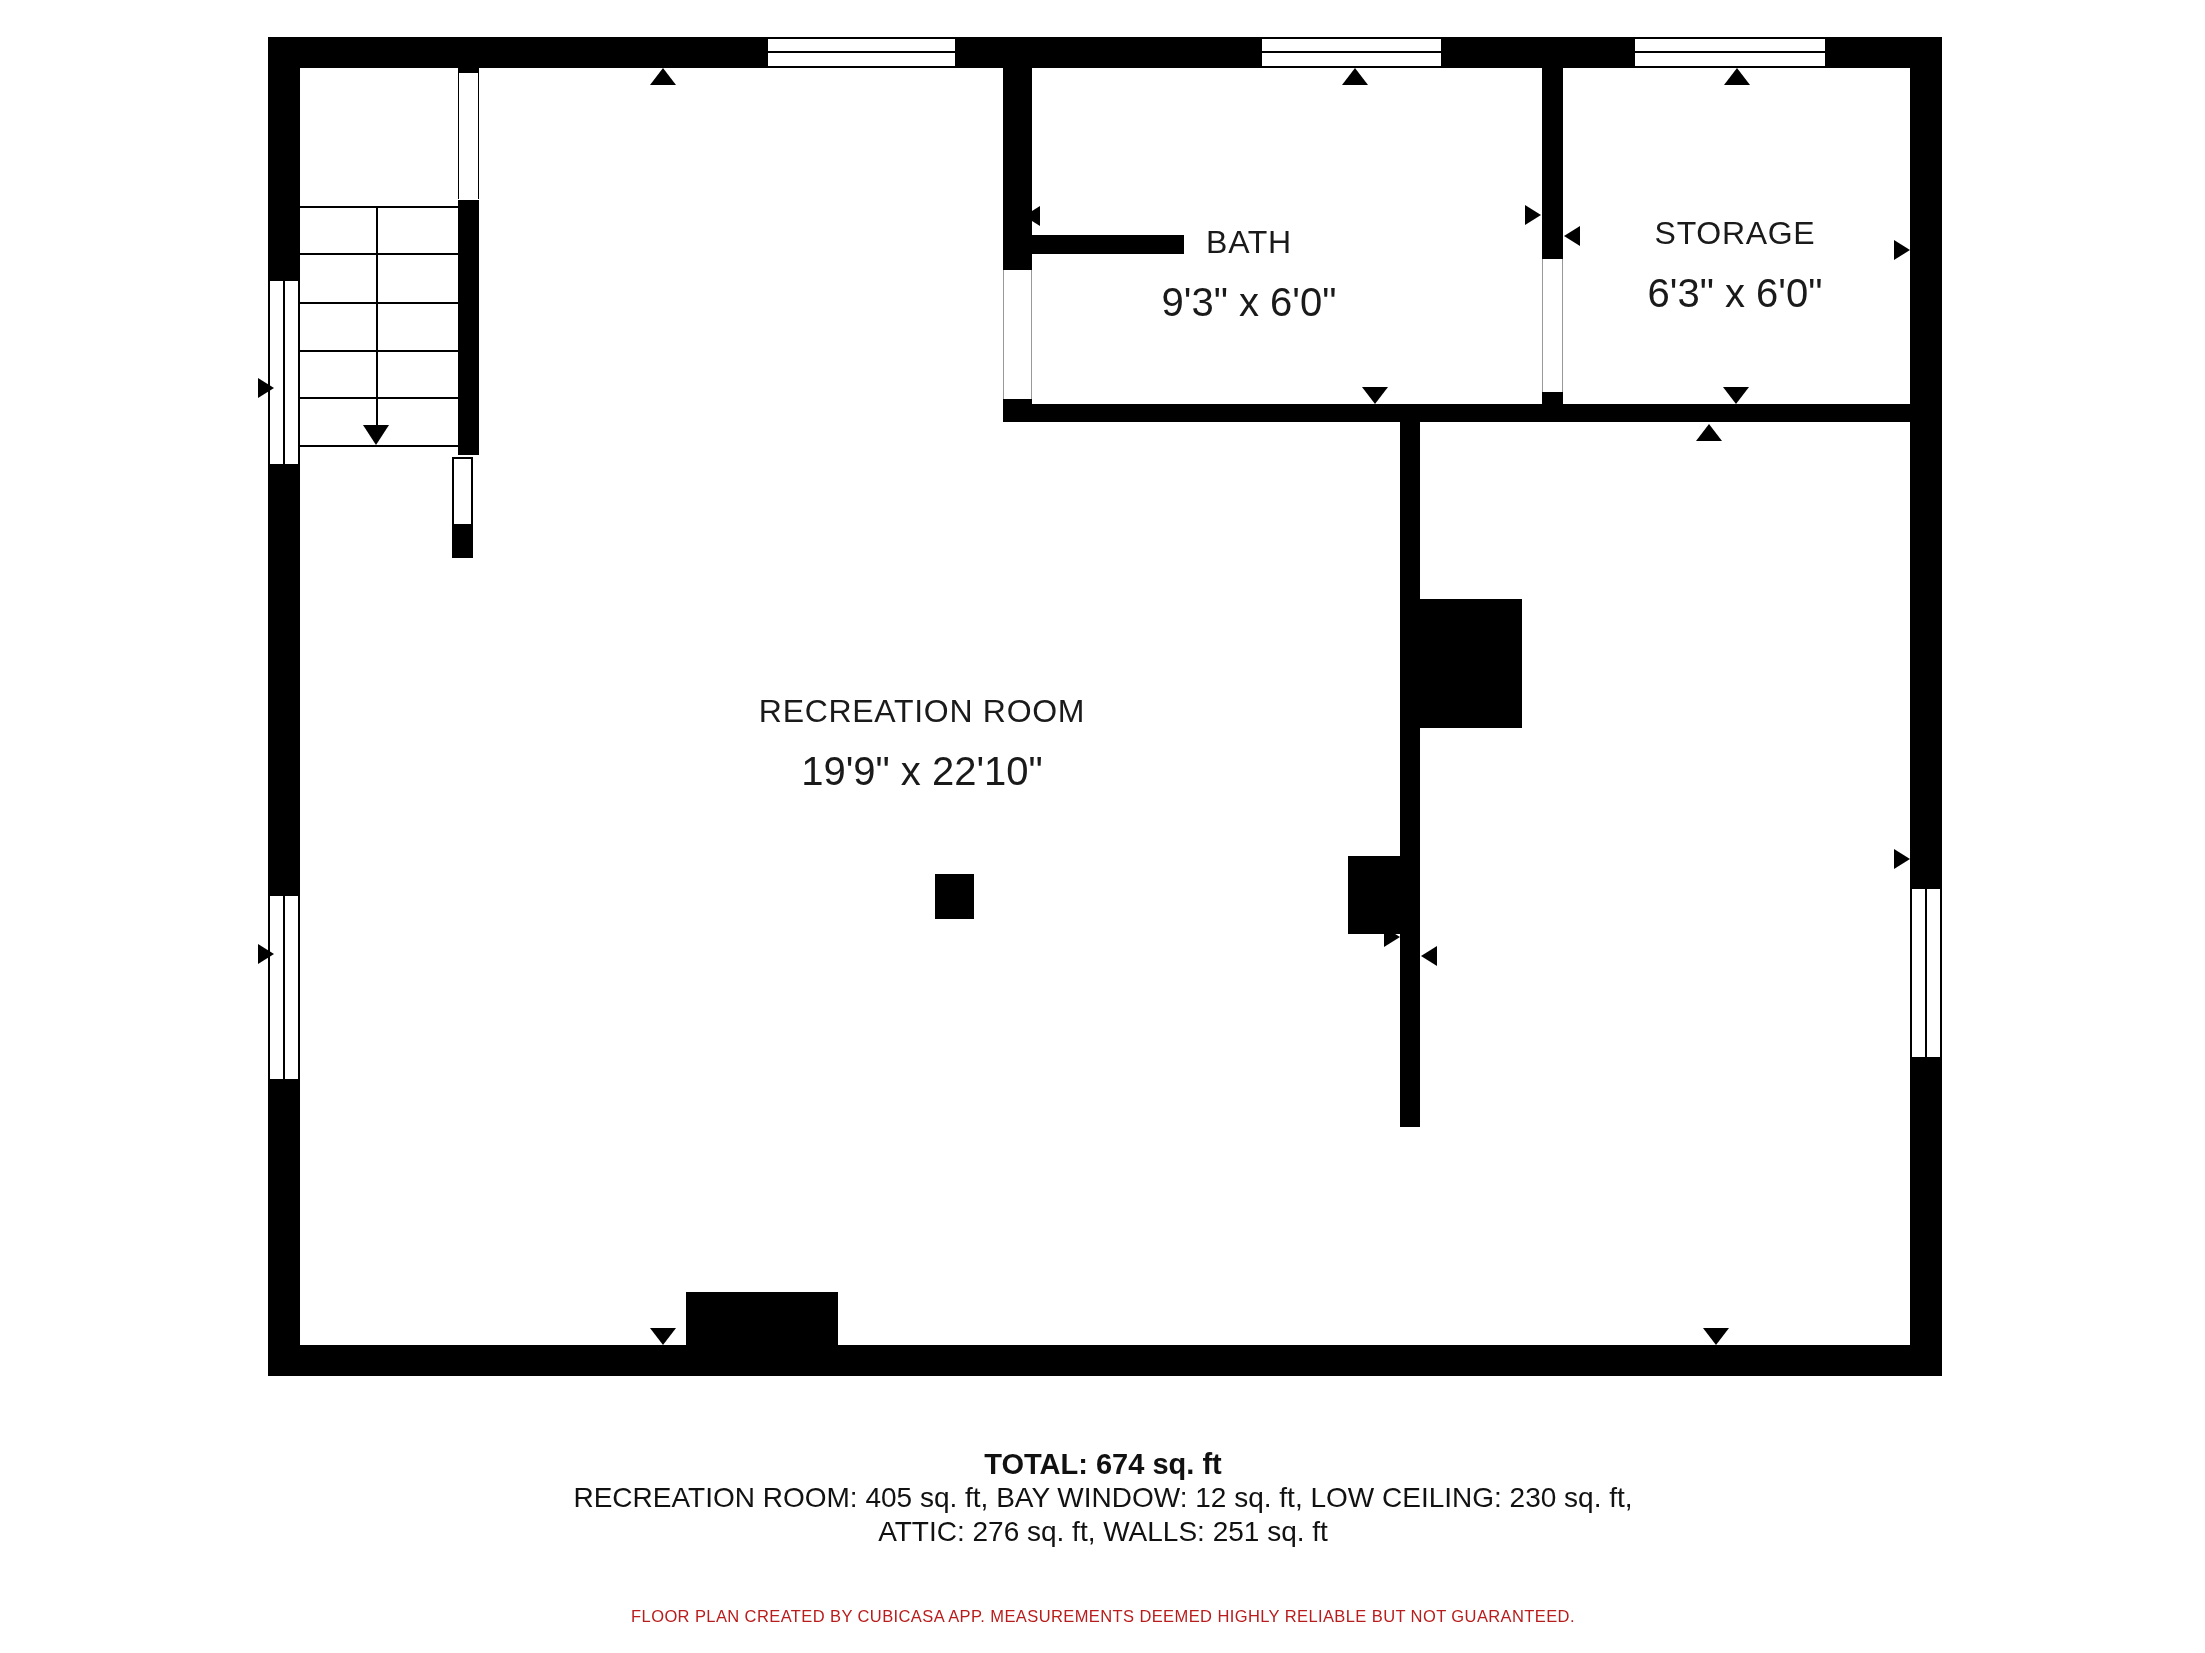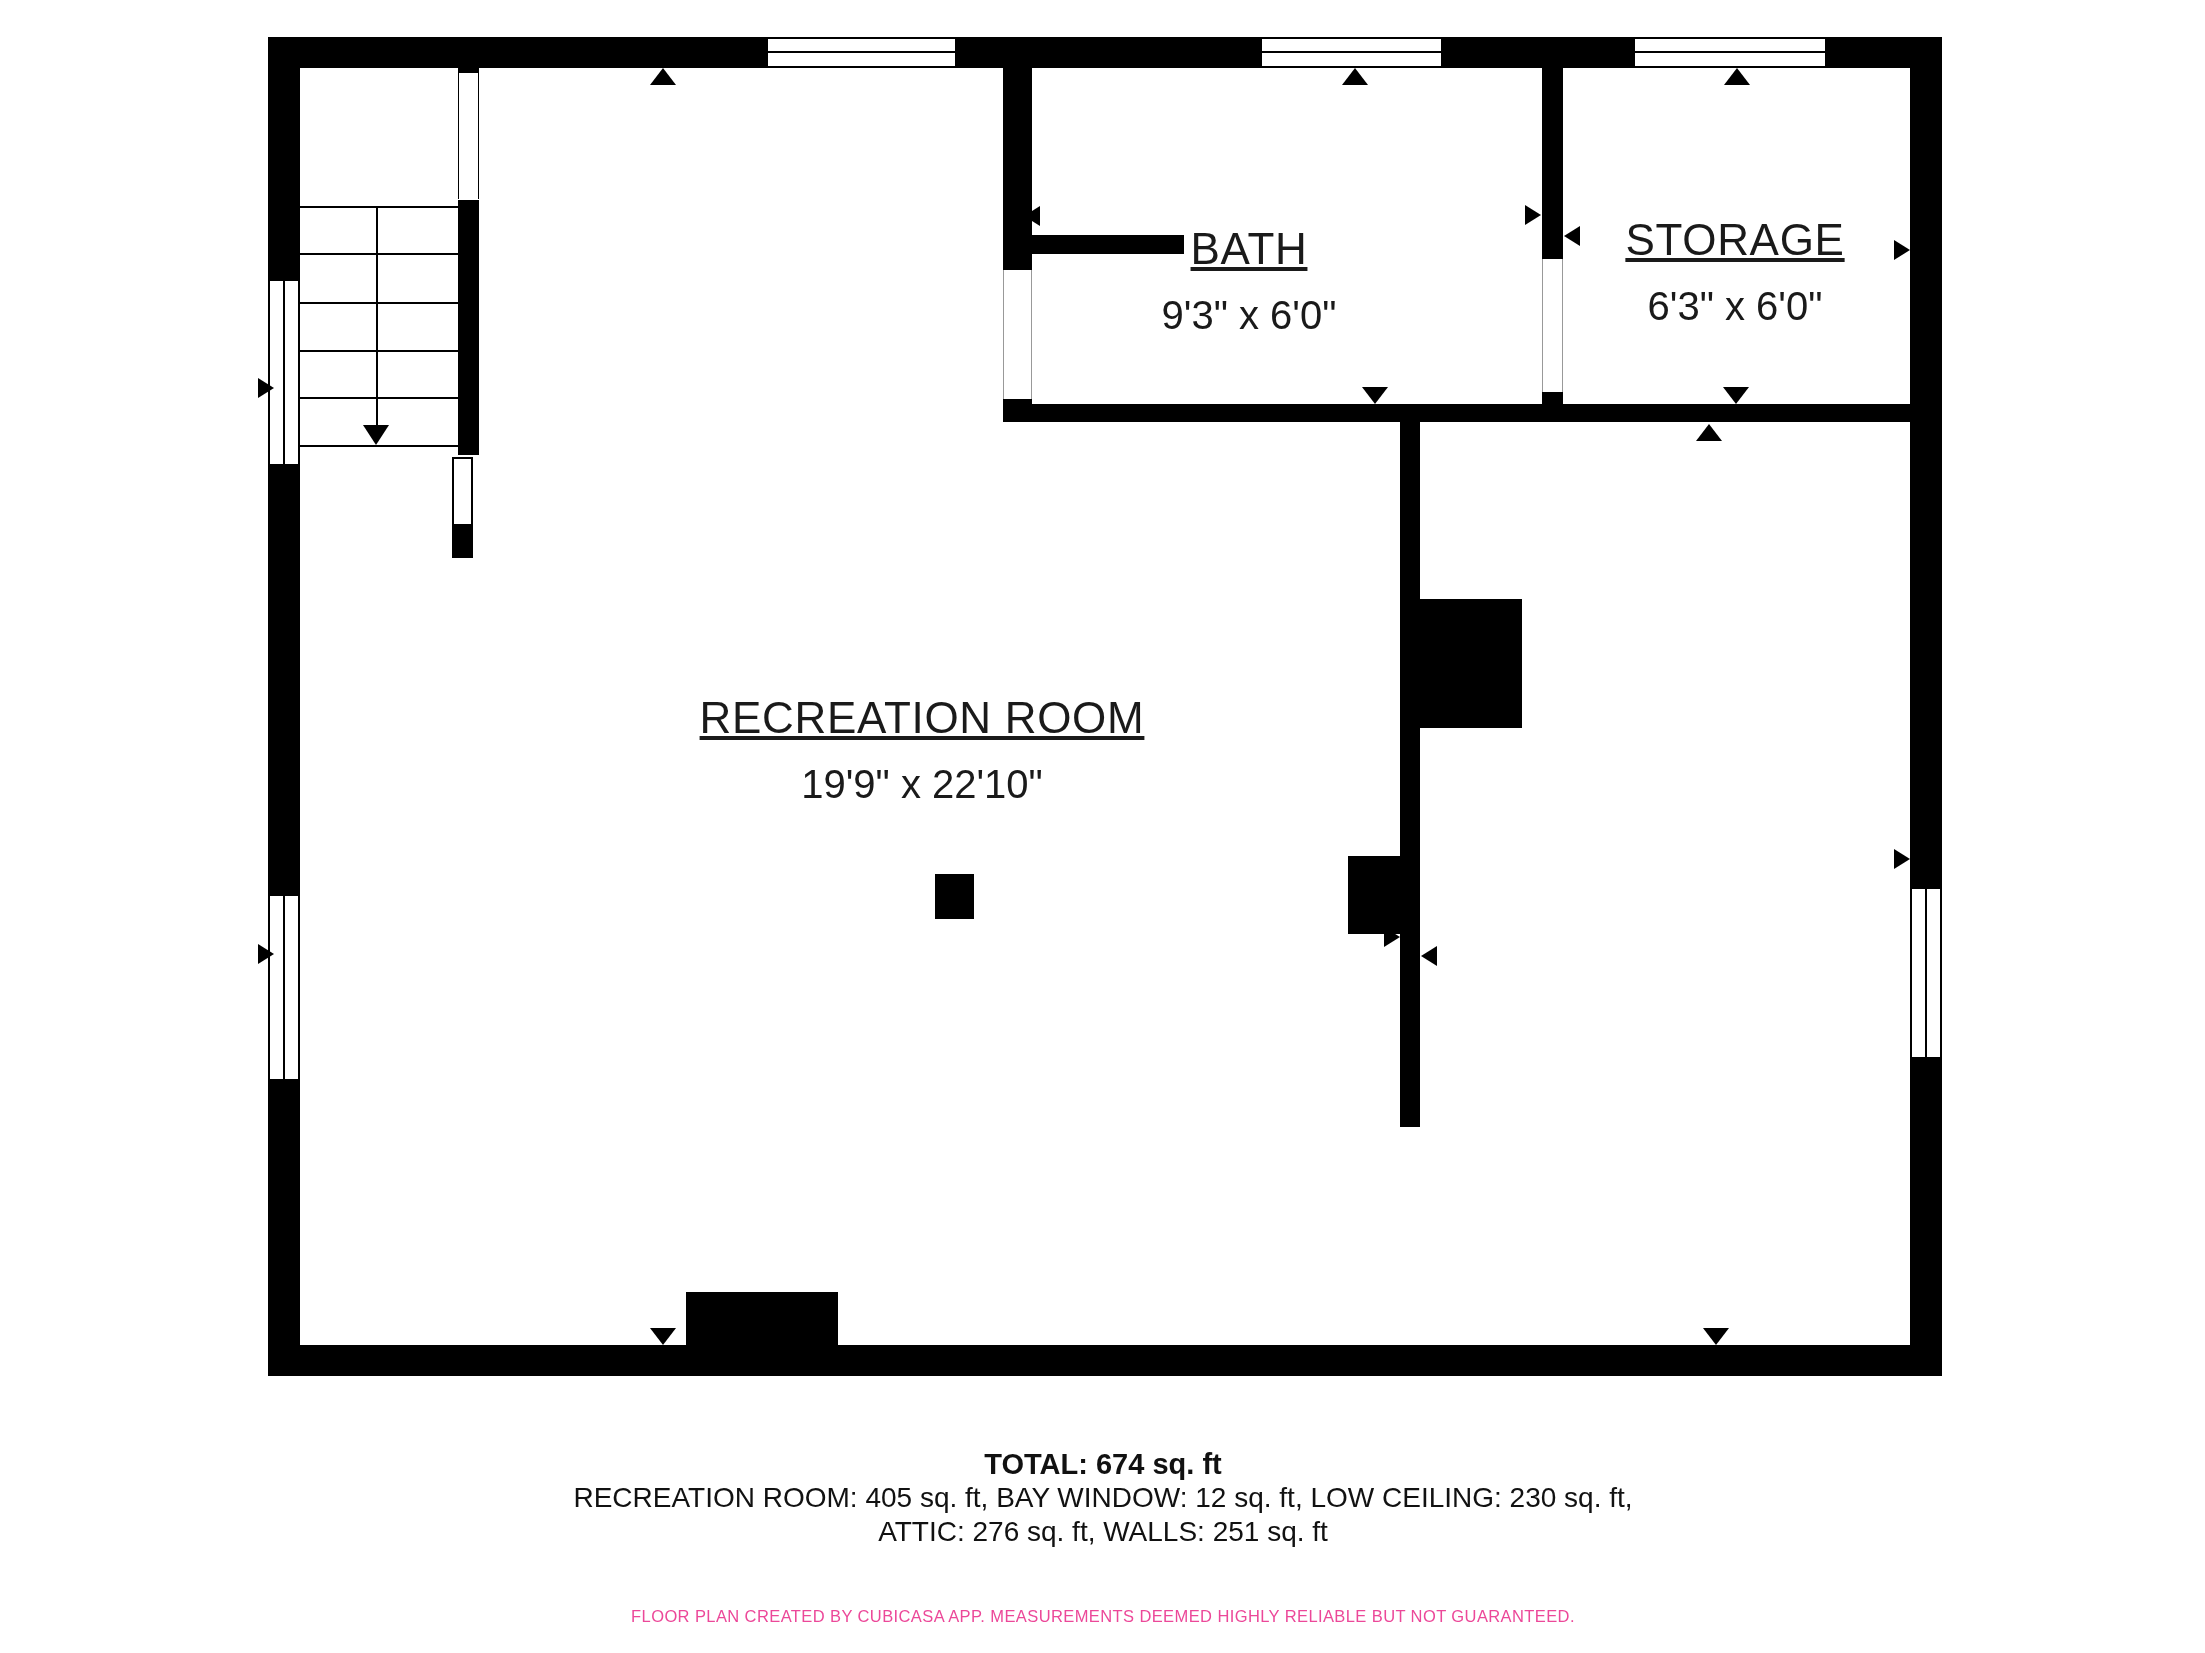--- a/index.html
+++ b/index.html
@@ -19,27 +19,27 @@
   .tline{background:#000;}
   
   .tri{width:0;height:0;border-style:solid;border-color:transparent;}
   .tri-up{border-left-width:13.6px;border-right-width:13.6px;border-bottom:17px solid #000;border-top-width:0;}
   .tri-down{border-left-width:13.6px;border-right-width:13.6px;border-top:17px solid #000;border-bottom-width:0;}
   .tri-left{border-top-width:10.8px;border-bottom-width:10.8px;border-right:16px solid #000;border-left-width:0;}
   .tri-right{border-top-width:10.8px;border-bottom-width:10.8px;border-left:16px solid #000;border-right-width:0;}
   .arrow-head{width:0;height:0;border-left:13.6px solid transparent;border-right:13.6px solid transparent;border-top:20px solid #000;}
   
   .room-label{position:absolute;transform:translateX(-50%);text-align:center;color:#1a1a1a;white-space:nowrap;}
-  .room-label .rname{font-size:44px;letter-spacing:0.7px;text-decoration:underline;}
+  .room-label .rname{font-size:32px;letter-spacing:0.7px;}
   .room-label .rdims{font-size:40px;margin-top:18.7px;}
   
   #summary{position:absolute;left:1103px;top:1426px;transform:translateX(-50%);text-align:center;color:#111;width:1723px;margin-top:21px;}
   #summary .total{font-size:29px;font-weight:bold;line-height:34px;}
   #summary .sline{font-size:28px;line-height:34px;}
-  #footer-note{position:absolute;left:1103px;top:1607px;transform:translateX(-50%);font-size:16.5px;color:#ec4899;letter-spacing:0.4px;white-space:nowrap;}
+  #footer-note{position:absolute;left:1103px;top:1607px;transform:translateX(-50%);font-size:16.5px;color:#b91c1c;letter-spacing:0.4px;white-space:nowrap;}
 </style>
 </head>
 <body>
 
 <div id="stage">
 
   <div class="abs wall" style="left:268px;top:37px;width:1673px;height:31px;"></div>
   <div class="abs wall" style="left:268px;top:37px;width:32px;height:1339px;"></div>
   <div class="abs wall" style="left:1910px;top:37px;width:32px;height:1339px;"></div>
   <div class="abs wall" style="left:268px;top:1345px;width:1673px;height:31px;"></div>

